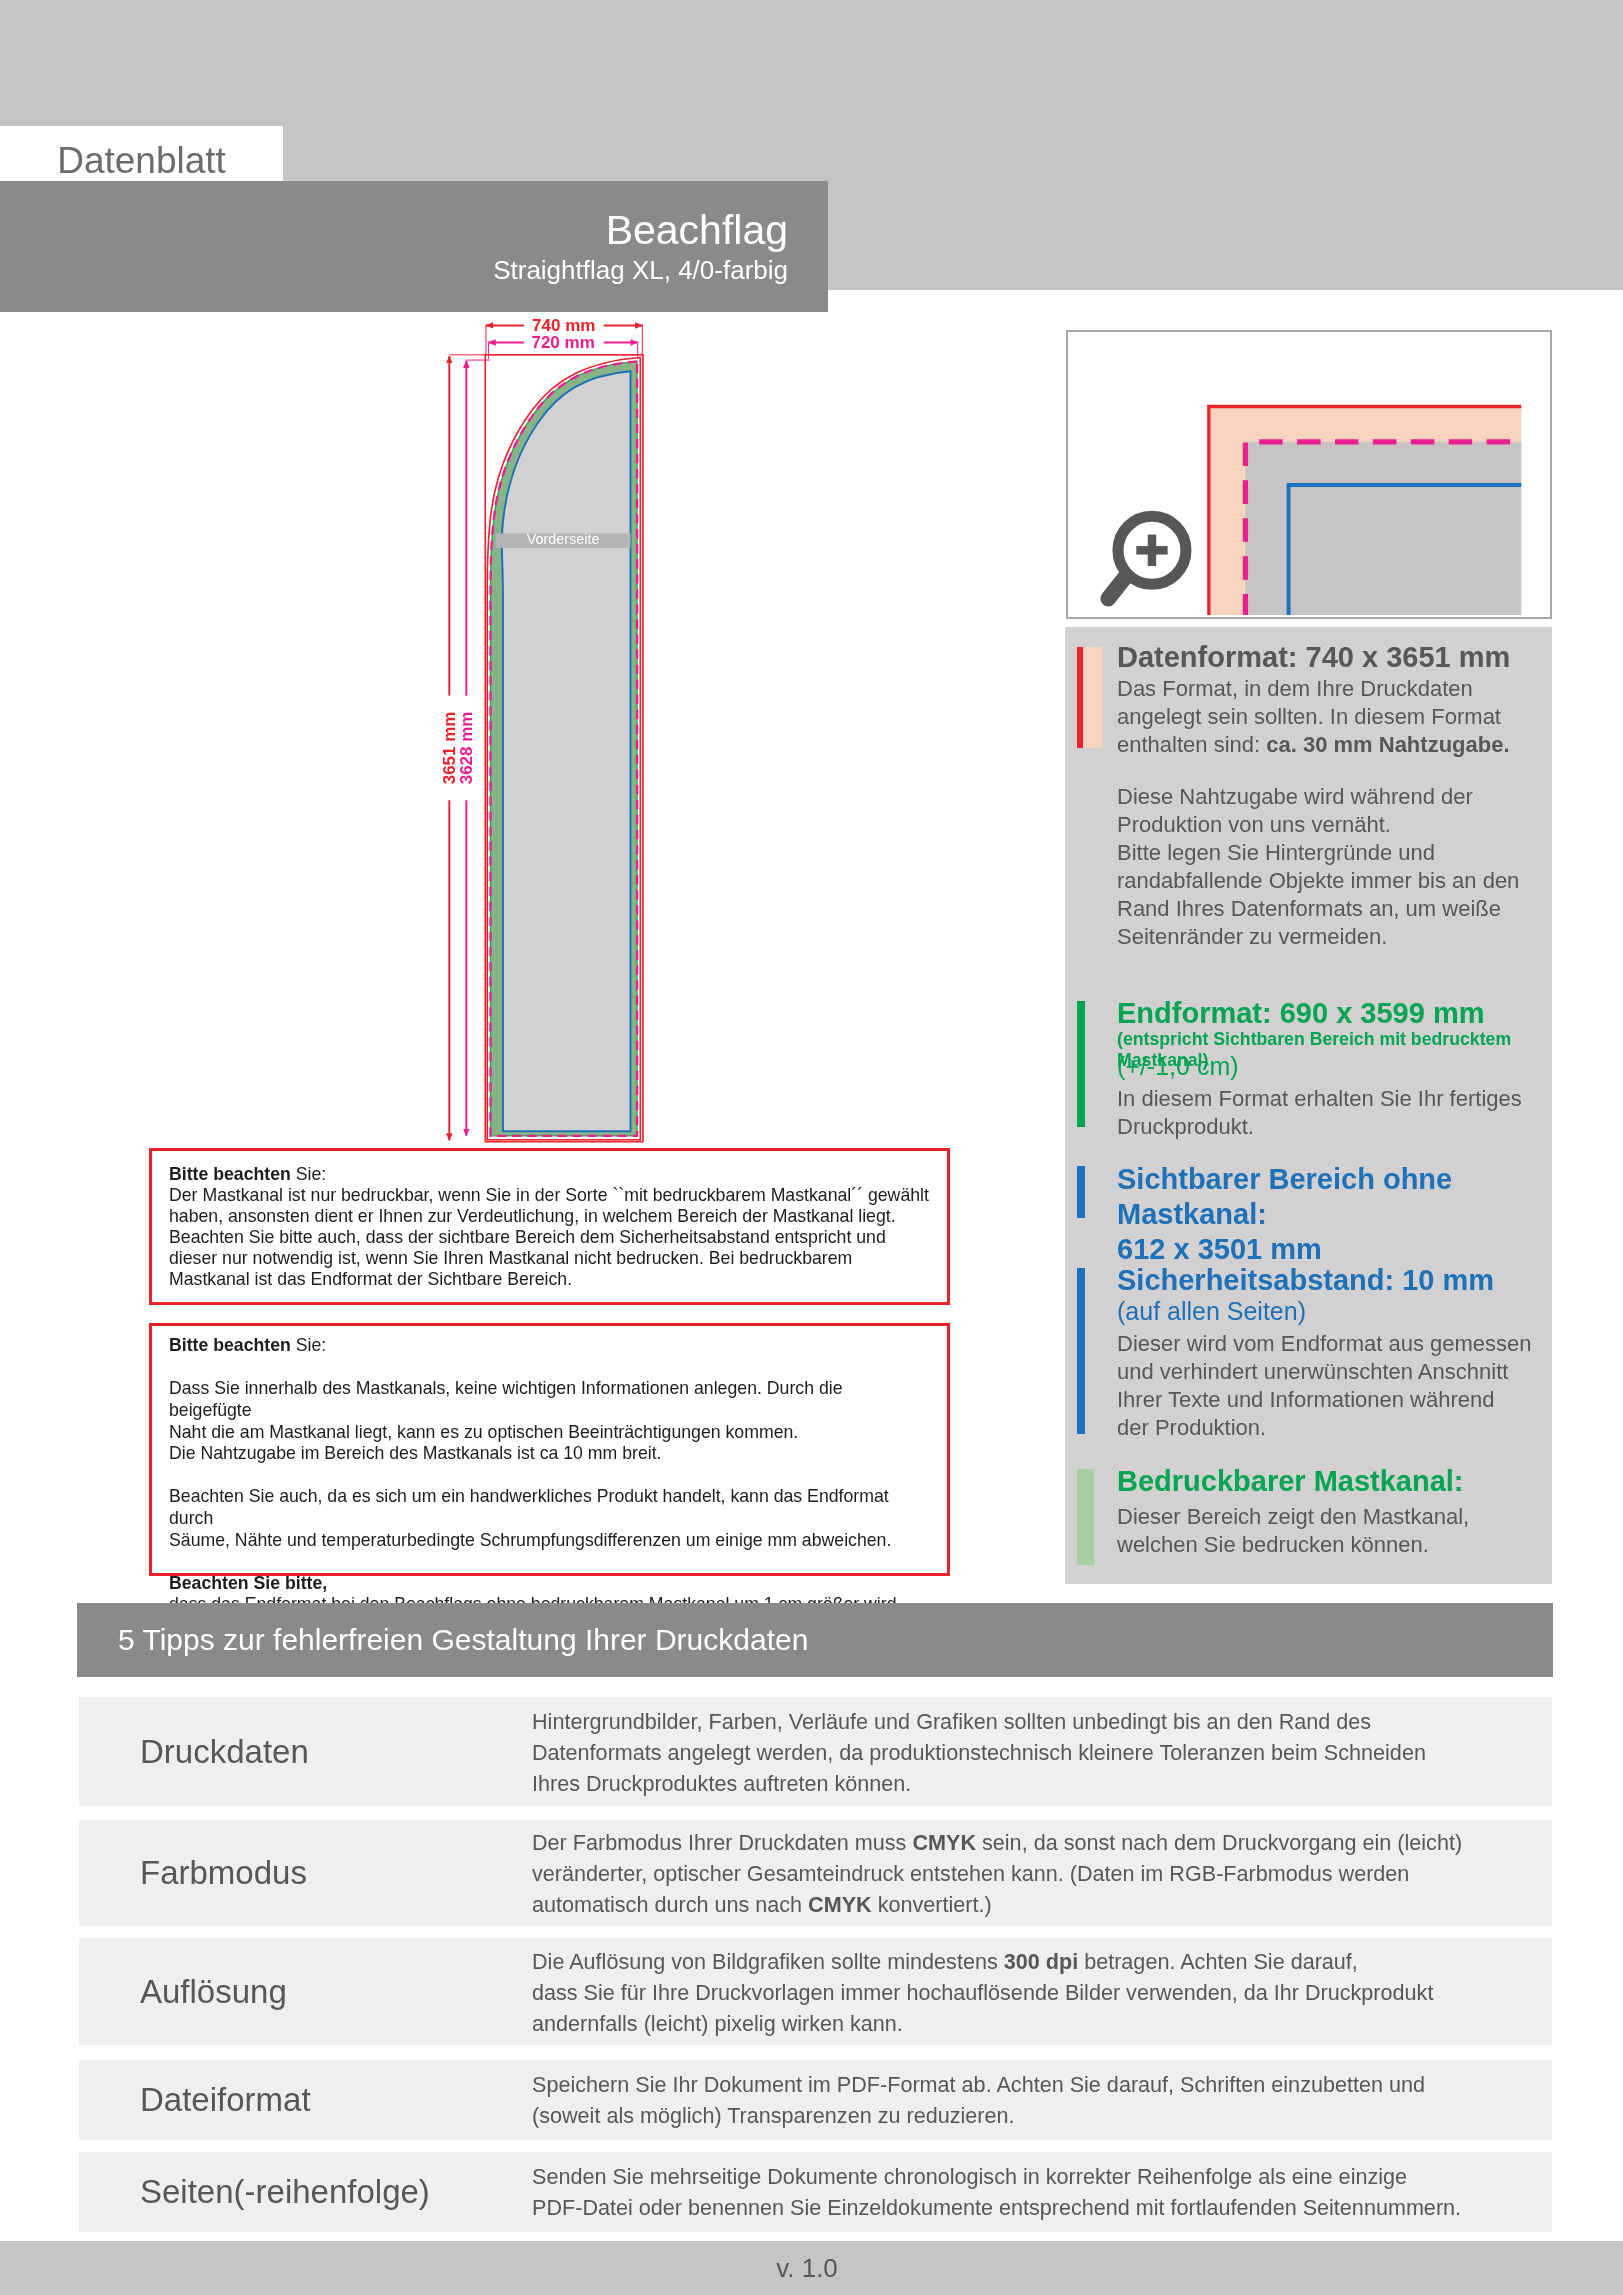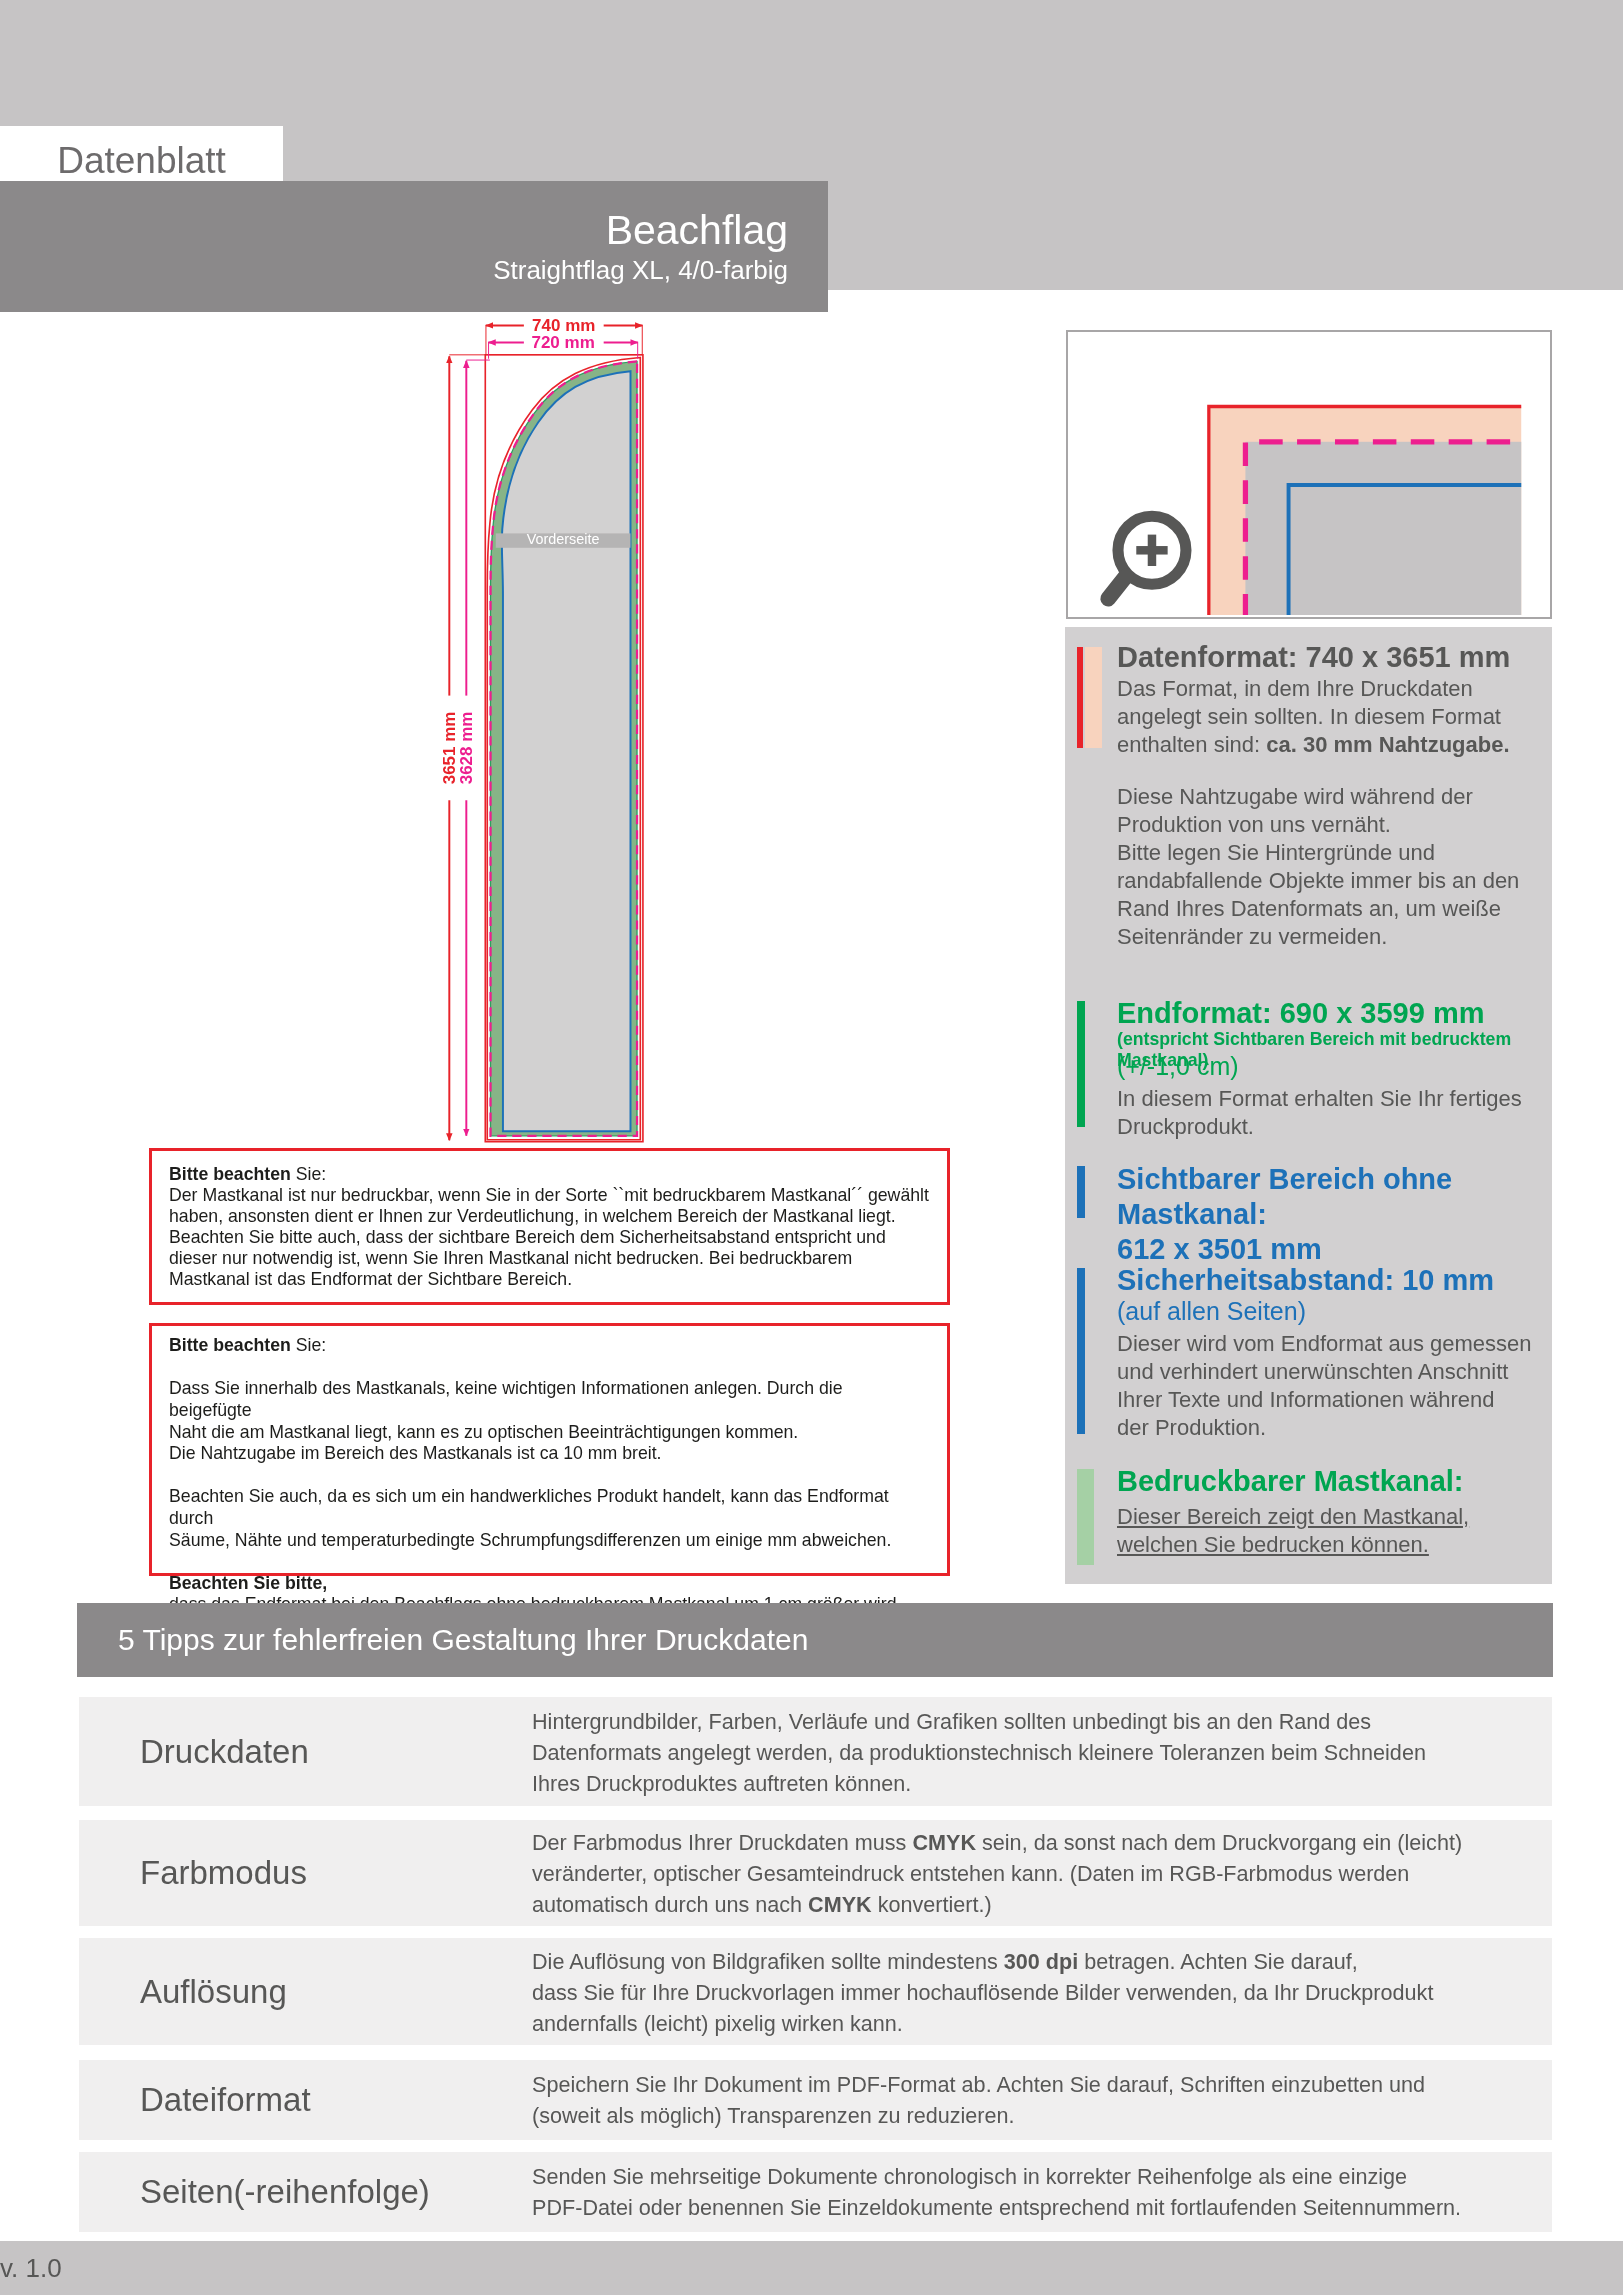--- a/index.html
+++ b/index.html
@@ -29,21 +29,21 @@
   .note{left:149px;width:801px;background:#fff;border:3.3px solid #e8232a;box-sizing:border-box;
         color:#1d1d1b;font-size:17.7px;line-height:21px;white-space:pre-line;padding:13px 17px;}
   
   .tips-banner{left:77px;top:1603px;width:1476px;height:74px;background:#8b898a;color:#fff;
         display:flex;align-items:center;padding-left:41px;box-sizing:border-box;font-size:30px;}
   .tip-row{left:79px;width:1473px;background:#f0efef;}
   .tip-row .lbl{position:absolute;left:61px;top:50%;transform:translateY(-50%);font-size:33px;color:#575756;}
   .tip-row .dsc{position:absolute;left:453px;top:50%;transform:translateY(-50%);width:968px;
         font-size:21.6px;line-height:31px;color:#575756;white-space:pre-line;}
   .page-footer{left:0;top:2241px;width:1623px;height:54px;background:#c6c4c5;display:flex;
-        align-items:center;justify-content:flex-start;padding-right:9px;box-sizing:border-box;
+        align-items:center;justify-content:center;padding-right:9px;box-sizing:border-box;
         font-size:26px;color:#575756;}
   svg text{font-family:"Liberation Sans","DejaVu Sans",sans-serif;}
 </style>
 </head>
 <body>
 
 <div class="page">
 
   <div class="abs top-band"></div>
   <div class="abs datenblatt-box">
@@ -154,21 +154,21 @@
     <div class="bar" style="top:641px;width:7.9px;height:166px;background:#1d71b8;"></div>
     <div class="txt ttl blue" style="top:637px;">Sicherheitsabstand: 10 mm</div>
     <div class="txt blue" style="top:669px;font-size:25px;line-height:30px;">(auf allen Seiten)</div>
     <div class="txt body34" style="top:703px;">Dieser wird vom Endformat aus gemessen
 und verhindert unerwünschten Anschnitt
 Ihrer Texte und Informationen während
 der Produktion.</div>
 
     <div class="bar" style="top:842px;width:17px;height:96px;background:#a5d0a5;"></div>
     <div class="txt ttl green" style="top:838px;">Bedruckbarer Mastkanal:</div>
-    <div class="txt body34" style="top:876px;text-decoration:underline;">Dieser Bereich zeigt den Mastkanal,
+    <div class="txt body34" style="top:876px;">Dieser Bereich zeigt den Mastkanal,
 welchen Sie bedrucken können.</div>
   </div>
 
   <div class="abs note" style="top:1148px;height:157px;"><span class="rb">Bitte beachten</span><span> Sie:
 Der Mastkanal ist nur bedruckbar, wenn Sie in der Sorte ``mit bedruckbarem Mastkanal´´ gewählt
 haben, ansonsten dient er Ihnen zur Verdeutlichung, in welchem Bereich der Mastkanal liegt.
 Beachten Sie bitte auch, dass der sichtbare Bereich dem Sicherheitsabstand entspricht und
 dieser nur notwendig ist, wenn Sie Ihren Mastkanal nicht bedrucken. Bei bedruckbarem
 Mastkanal ist das Endformat der Sichtbare Bereich.</span></div>
   <div class="abs note" style="top:1323px;height:253px;line-height:21.6px;padding-top:9.2px;"><span class="rb">Bitte beachten</span><span> Sie:

